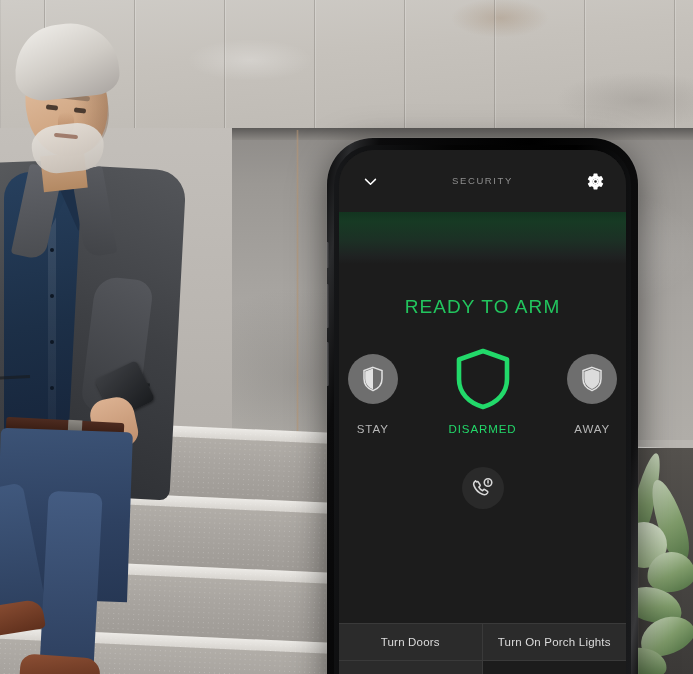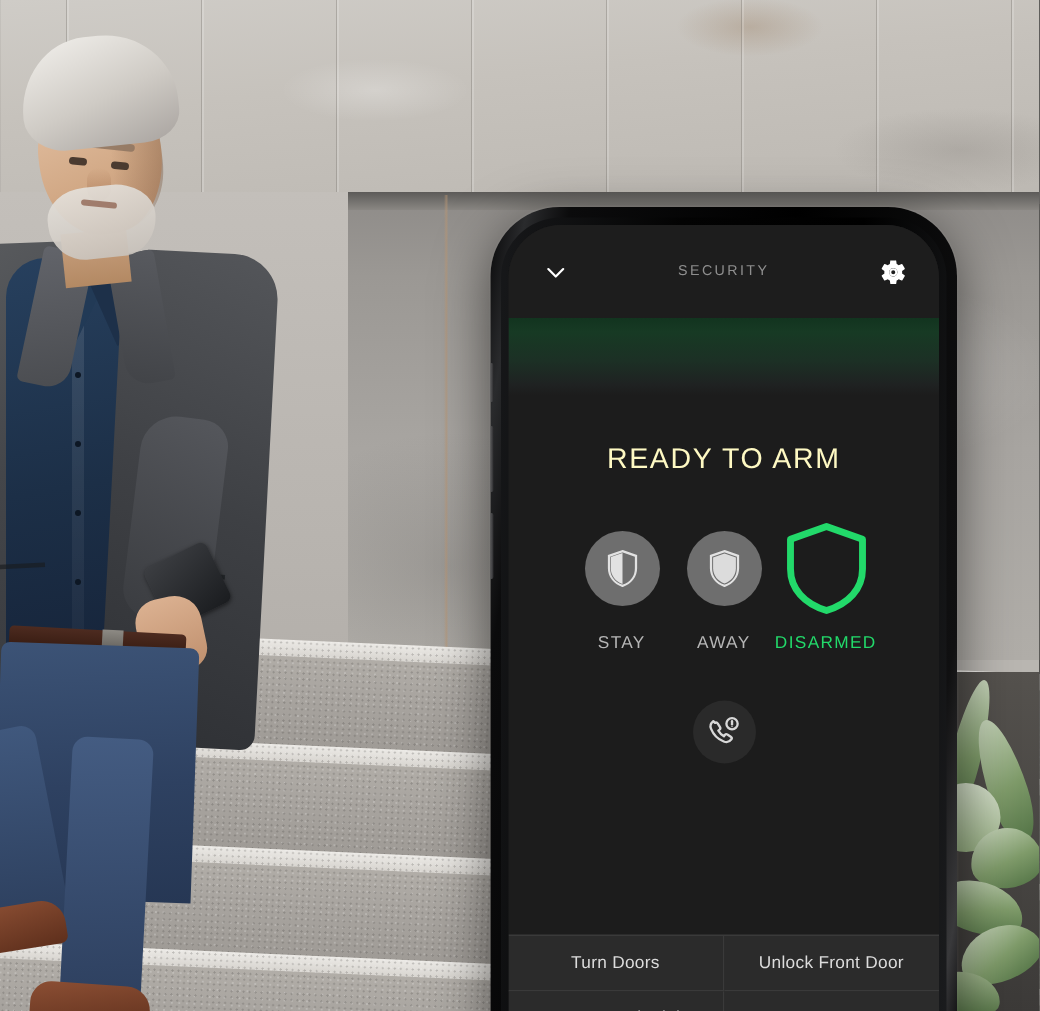--- a/index.html
+++ b/index.html
@@ -294,27 +294,27 @@
 
   
   .band{
     height:52px;
     background:linear-gradient(180deg,#12341f 0%, #173a24 18%, #1c3025 55%, #1f2222 85%, #1c1c1c 100%);
   }
 
   
   .status-wrap{ height:86px; display:flex; align-items:center; justify-content:center; }
   .status-text{
-    font-size:19px; letter-spacing:1.1px; color:#fef9c3; font-weight:400;
+    font-size:19px; letter-spacing:1.1px; color:#22c55e; font-weight:400;
   }
 
   
   .modes{
     display:flex; align-items:flex-start; justify-content:center;
-    padding-top:4px;
+    gap:42px; padding-top:4px;
   }
   .mode{ width:68px; text-align:center; cursor:pointer; }
   .circle{
     width:50px; height:50px; border-radius:50%;
     background:#6e6e6e; margin:0 auto;
     display:flex; align-items:center; justify-content:center;
   }
   .circle.center{
     width:66px; height:66px; background:transparent; margin-top:-8px;
   }
@@ -466,54 +466,53 @@
         <div class="mode">
           <div class="circle">
             <svg width="22" height="26" viewBox="0 0 22 26">
               <path d="M11 1.4 20 4.6v8.2c0 5.6-3.7 9.9-9 11.8-5.3-1.9-9-6.2-9-11.8V4.6L11 1.4z" fill="none" stroke="#e2e2e2" stroke-width="1.5"></path>
               <path d="M11 2.6 3.2 5.4v7.4c0 5 3.2 8.8 7.8 10.6V2.6z" fill="#e2e2e2"></path>
             </svg>
           </div>
           <div class="mode-label">STAY</div>
         </div>
 
+        <div class="mode mid">
+          <div class="circle center">
+            <svg width="58" height="64" viewBox="0 0 58 64">
+              <path d="M29 4 53 12.5v19.8C53 45.6 43.7 55.6 29 60 14.3 55.6 5 45.6 5 32.3V12.5L29 4z" fill="none" stroke="#22d96a" stroke-width="4.6" stroke-linejoin="round" stroke-linecap="round"></path>
+            </svg>
+          </div>
+          <div class="mode-label active">DISARMED</div>
+        </div>
+
         <div class="mode">
           <div class="circle">
             <svg width="22" height="26" viewBox="0 0 22 26">
               <path d="M11 1.4 20 4.6v8.2c0 5.6-3.7 9.9-9 11.8-5.3-1.9-9-6.2-9-11.8V4.6L11 1.4z" fill="none" stroke="#e2e2e2" stroke-width="1.5"></path>
               <path d="M11 3 18.6 5.7v7.1c0 4.8-3.1 8.5-7.6 10.2-4.5-1.7-7.6-5.4-7.6-10.2V5.7L11 3z" fill="#dcdcdc"></path>
             </svg>
           </div>
           <div class="mode-label">AWAY</div>
         </div>
-
-        <div class="mode mid">
-          <div class="circle center">
-            <svg width="58" height="64" viewBox="0 0 58 64">
-              <path d="M29 4 53 12.5v19.8C53 45.6 43.7 55.6 29 60 14.3 55.6 5 45.6 5 32.3V12.5L29 4z" fill="none" stroke="#22d96a" stroke-width="4.6" stroke-linejoin="round" stroke-linecap="round"></path>
-            </svg>
-          </div>
-          <div class="mode-label active">DISARMED</div>
-        </div>
       </div>
 
       <div class="emerg-wrap">
         <div class="emerg">
           <svg width="25" height="25" viewBox="0 0 24 24" fill="none" stroke="#d8d8d8" stroke-width="1.5" stroke-linecap="round" stroke-linejoin="round">
             <path d="M5.6 3.4c-1.5 1.1-2.2 3-1.4 4.9 1.4 3.5 4.6 6.7 8.1 8.1 1.9.8 3.8.1 4.9-1.4.4-.6.2-1.3-.4-1.7l-2.2-1.4c-.5-.3-1.2-.2-1.6.3l-.6.8c-1.5-.8-2.8-2.1-3.6-3.6l.8-.6c.5-.4.6-1.1.3-1.6L8.5 4.9c-.4-.6-1.2-.8-1.8-.4z" transform="translate(-0.3,1.2)"></path>
             <circle cx="17.3" cy="6.2" r="3.6"></circle>
             <line x1="17.3" y1="4.6" x2="17.3" y2="6.6"></line>
             <circle cx="17.3" cy="8" r="0.45" fill="#d8d8d8" stroke="none"></circle>
           </svg>
         </div>
       </div>
 
       <div class="actions">
         <div class="action">Turn Doors</div>
-        <div class="action">Unlock Front Door</div>
         <div class="action">Turn On Porch Lights</div>
         <div class="action">Open Door Entry</div>
 
       </div>
 
     </div>
   </div>
 </div>
 
 </body></html>

